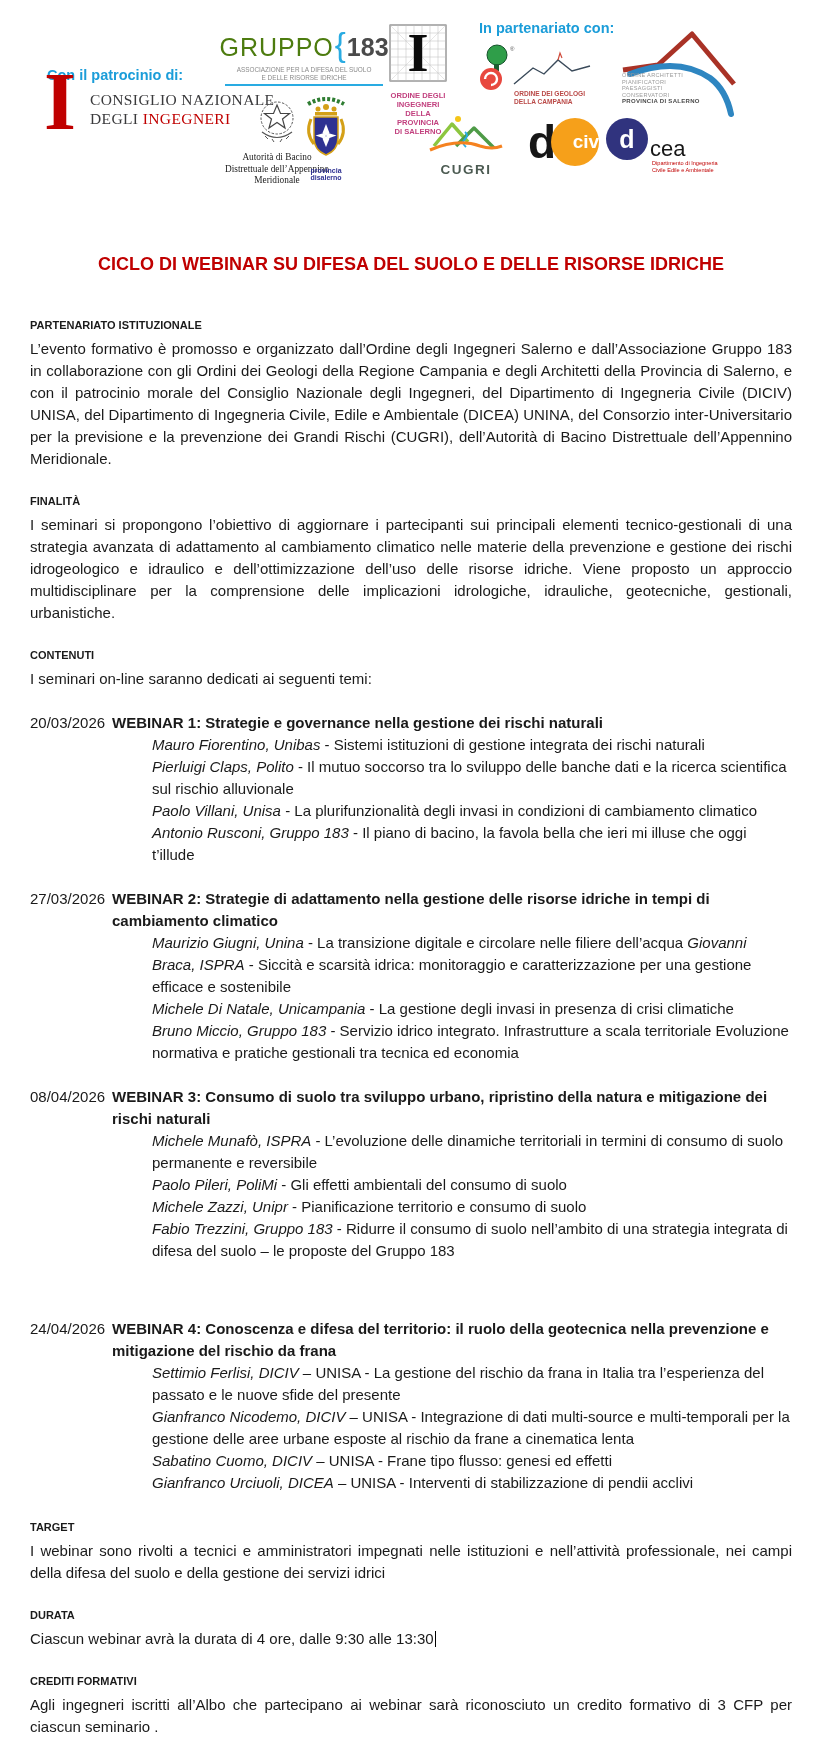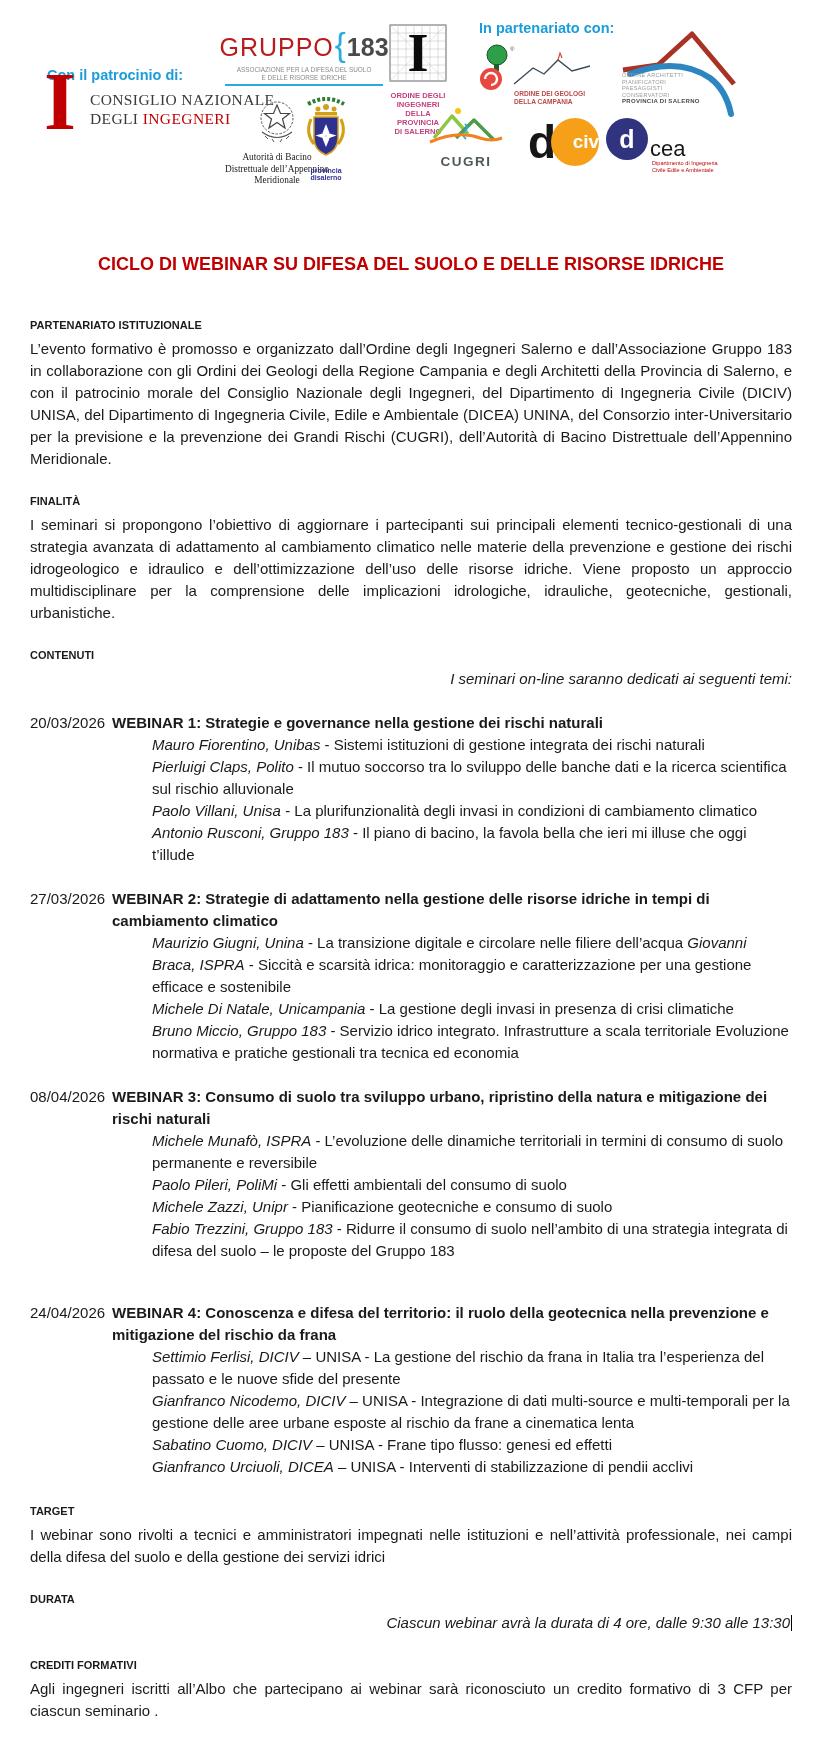--- a/index.html
+++ b/index.html
@@ -13,21 +13,21 @@
   .logo{position:absolute;}
   
   .cni{left:44px;top:72px;display:flex;}
   .cni-i{font-family:"Liberation Serif",serif;font-weight:bold;font-size:82px;line-height:60px;color:#C00000;}
   .cni-text{margin-left:14px;padding-top:18px;font-family:"Liberation Serif",serif;font-size:15.5px;
             letter-spacing:.4px;color:#3a3a3c;line-height:19px;white-space:nowrap;}
   .cni-red{color:#C00000;}
   
   .gruppo{left:225px;top:26px;width:158px;text-align:center;}
   .g-top{display:flex;justify-content:center;align-items:baseline;}
-  .g-word{font-size:25px;color:#b91c1c;letter-spacing:1px;}
+  .g-word{font-size:25px;color:#4d7c0f;letter-spacing:1px;}
   .g-brace{font-size:33px;color:#29ABE2;margin:0 1px;}
   .g-num{font-size:25px;font-weight:bold;color:#4a4a4a;}
   .g-cap{margin-top:2px;font-size:6.4px;line-height:8px;color:#8a8a8a;
          border-bottom:2px solid #29ABE2;padding-bottom:2px;}
   
   .oisa{left:386px;top:22px;width:64px;text-align:center;}
   .oisa-cap{margin-top:3px;color:#C2417F;font-size:7.6px;line-height:9px;font-weight:bold;}
   
   .geologi{left:476px;top:42px;width:124px;}
   .geo-cap{margin-left:38px;margin-top:-4px;color:#BA4A48;font-size:6.6px;line-height:8px;font-weight:bold;}
@@ -35,45 +35,45 @@
   .architetti{left:620px;top:28px;width:130px;height:92px;}
   .arch-cap{position:absolute;left:2px;top:44px;font-size:5.6px;line-height:6.6px;color:#9a9a9a;letter-spacing:.3px;}
   .arch-cap .strong{color:#4a4a4a;font-weight:bold;font-size:6px;}
   
   .bacino{left:218px;top:96px;width:118px;text-align:center;}
   .bacino-cap{font-family:"Liberation Serif",serif;font-size:9.3px;line-height:11.5px;color:#222;}
   
   .provincia{left:296px;top:92px;width:60px;text-align:center;}
   .prov-cap{font-size:7px;font-weight:bold;color:#2E3192;margin-top:1px;}
   
-  .cugri{left:426px;top:104px;width:80px;text-align:center;}
+  .cugri{left:426px;top:112px;width:80px;text-align:center;}
   .cugri-cap{font-size:13.5px;font-weight:bold;color:#4C5B52;letter-spacing:1.5px;margin-top:2px;}
   
   .dciv{left:528px;top:118px;display:flex;align-items:center;}
   .dciv-d{font-size:46px;font-weight:bold;color:#161616;line-height:46px;}
   .dciv-circle{width:48px;height:48px;margin-left:-5px;border-radius:50%;background:#F6A01A;
                display:flex;align-items:center;justify-content:flex-end;}
   .dciv-circle span{color:#fff;font-weight:bold;font-size:19px;}
   
   .dicea{left:606px;top:118px;width:120px;}
   .dicea-row{display:flex;align-items:flex-end;}
   .dicea-circle{width:42px;height:42px;border-radius:50%;background:#30337E;color:#fff;
                 display:flex;align-items:center;justify-content:center;font-weight:bold;font-size:25px;}
   .dicea-cea{font-size:22px;color:#161616;margin-left:2px;line-height:22px;}
   .dicea-cap{margin-left:46px;font-size:5.6px;line-height:6.6px;color:#C00000;}
   
   .content{position:absolute;left:30px;top:252px;width:762px;font-size:15px;line-height:22px;}
   .doc-title{text-align:center;font-weight:bold;font-size:18px;color:#C00000;line-height:24px;}
   .sec-h{font-weight:bold;font-size:11px;margin:20px 0 2px 0;}
   .sec-h.first{margin-top:38px;}
   .sec-p{margin:0;text-align:justify;}
-  .sec-p.left{text-align:right;font-style:italic;}
+  .sec-p.left{text-align:left;}
   .webinar-list{margin-top:22px;}
   .webinar{display:flex;margin-bottom:22px;}
-  .webinar.big-gap{margin-top:40px;}
+  .webinar.big-gap{margin-top:56px;}
   .w-date{width:82px;flex-shrink:0;}
   .w-body{flex:1;}
   .w-title{font-weight:bold;}
   .w-speaker{margin:0 0 0 40px;}
   .w-speaker em{font-style:italic;}
   .cursor{display:inline-block;width:1px;height:16px;background:#000;vertical-align:-3px;margin-left:1px;}
 </style>
 </head>
 <body>
 
@@ -273,21 +273,21 @@
             <p class="w-speaker"><em>Michele Di Natale, Unicampania</em><span> - La gestione degli invasi in presenza di crisi climatiche</span></p>
             <p class="w-speaker"><em>Bruno Miccio, Gruppo 183</em><span> - Servizio idrico integrato. Infrastrutture a scala territoriale Evoluzione normativa e pratiche gestionali tra tecnica ed economia</span></p>
           </div>
         </div>
         <div class="webinar">
           <div class="w-date">08/04/2026</div>
           <div class="w-body">
             <div class="w-title">WEBINAR 3: Consumo di suolo tra sviluppo urbano, ripristino della natura e mitigazione dei rischi naturali</div>
             <p class="w-speaker"><em>Michele Munafò, ISPRA</em><span> - L’evoluzione delle dinamiche territoriali in termini di consumo di suolo permanente e reversibile</span></p>
             <p class="w-speaker"><em>Paolo Pileri, PoliMi</em><span> - Gli effetti ambientali del consumo di suolo</span></p>
-            <p class="w-speaker"><em>Michele Zazzi, Unipr</em><span> - Pianificazione geotecniche e consumo di suolo</span></p>
+            <p class="w-speaker"><em>Michele Zazzi, Unipr</em><span> - Pianificazione territorio e consumo di suolo</span></p>
             <p class="w-speaker"><em>Fabio Trezzini, Gruppo 183</em><span> - Ridurre il consumo di suolo nell’ambito di una strategia integrata di difesa del suolo – le proposte del Gruppo 183</span></p>
           </div>
         </div>
         <div class="webinar big-gap">
           <div class="w-date">24/04/2026</div>
           <div class="w-body">
             <div class="w-title">WEBINAR 4: Conoscenza e difesa del territorio: il ruolo della geotecnica nella prevenzione e mitigazione del rischio da frana</div>
             <p class="w-speaker"><em>Settimio Ferlisi, DICIV</em><span> – UNISA - La gestione del rischio da frana in Italia tra l’esperienza del passato e le nuove sfide del presente</span></p>
             <p class="w-speaker"><em>Gianfranco Nicodemo, DICIV</em><span> – UNISA - Integrazione di dati multi-source e multi-temporali per la gestione delle aree urbane esposte al rischio da frane a cinematica lenta</span></p>
             <p class="w-speaker"><em>Sabatino Cuomo, DICIV</em><span> – UNISA - Frane tipo flusso: genesi ed effetti</span></p>

